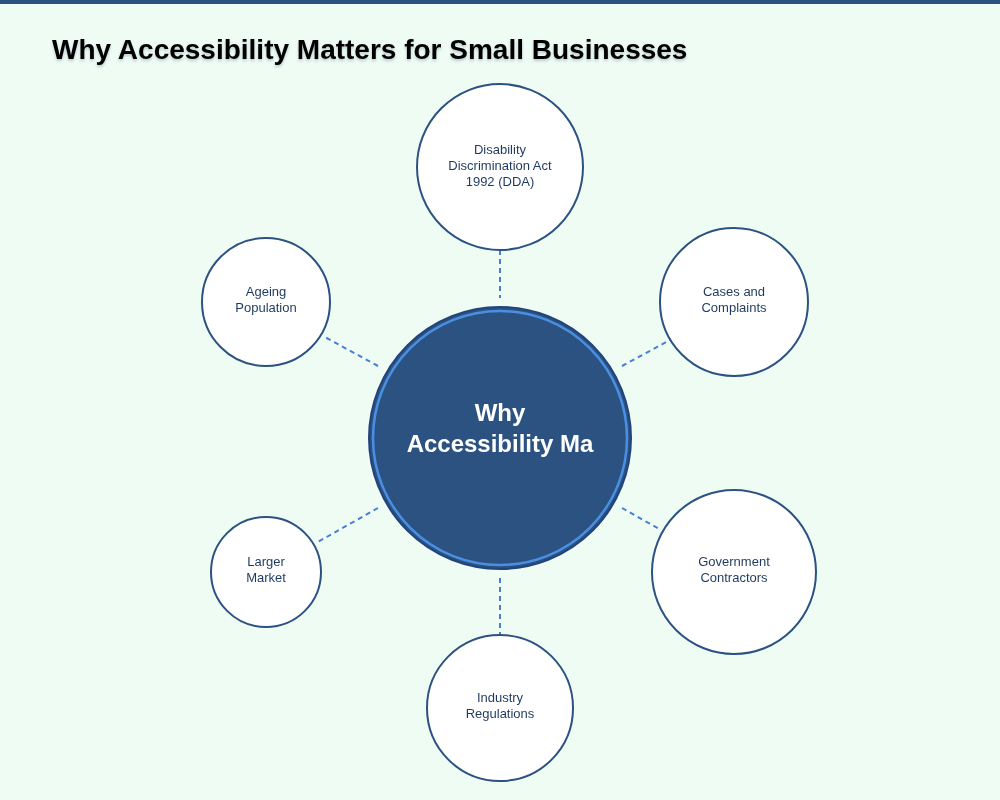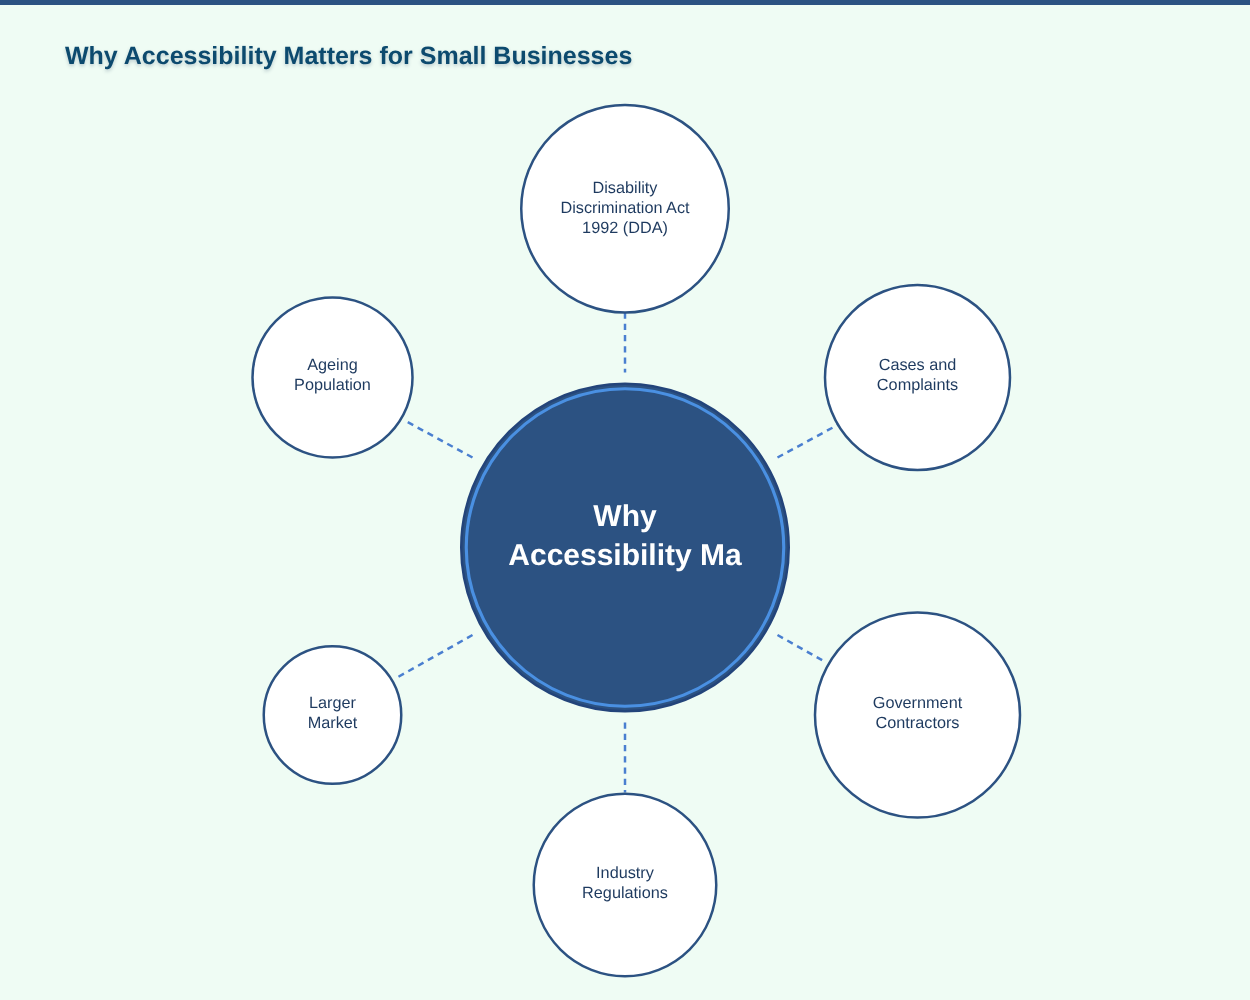--- a/index.html
+++ b/index.html
@@ -5,21 +5,21 @@
   html, body { margin:0; padding:0; }
   body {
     width:1000px; height:800px; overflow:hidden;
     background:#effcf4;
     font-family: "Liberation Sans", sans-serif;
     position:relative;
   }
   .top-bar { position:absolute; left:0; top:0; width:1000px; height:4px; background:#2c5282; }
   .title {
     position:absolute; left:52px; top:34px;
-    font-size:20px; font-weight:bold; color:#0c4a6e;
+    font-size:28px; font-weight:bold; color:#000000;
     text-shadow: 0 2px 3px rgba(30,58,95,0.25);
     margin:0;
   }
   svg.diagram { position:absolute; left:0; top:0; }
   .node-label {
     font-family: "Liberation Sans", sans-serif;
     font-size:13px; fill:#1e3a5f;
   }
   .center-label {
     font-family: "Liberation Sans", sans-serif;

